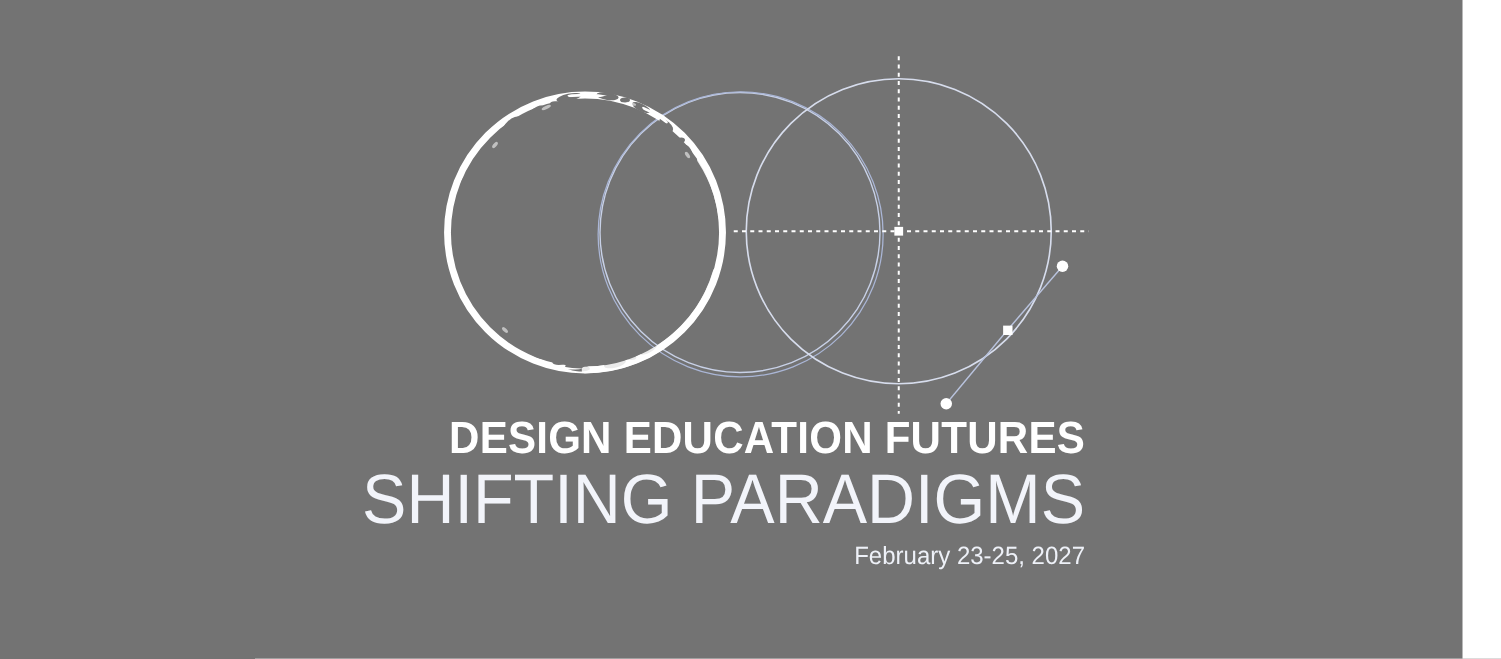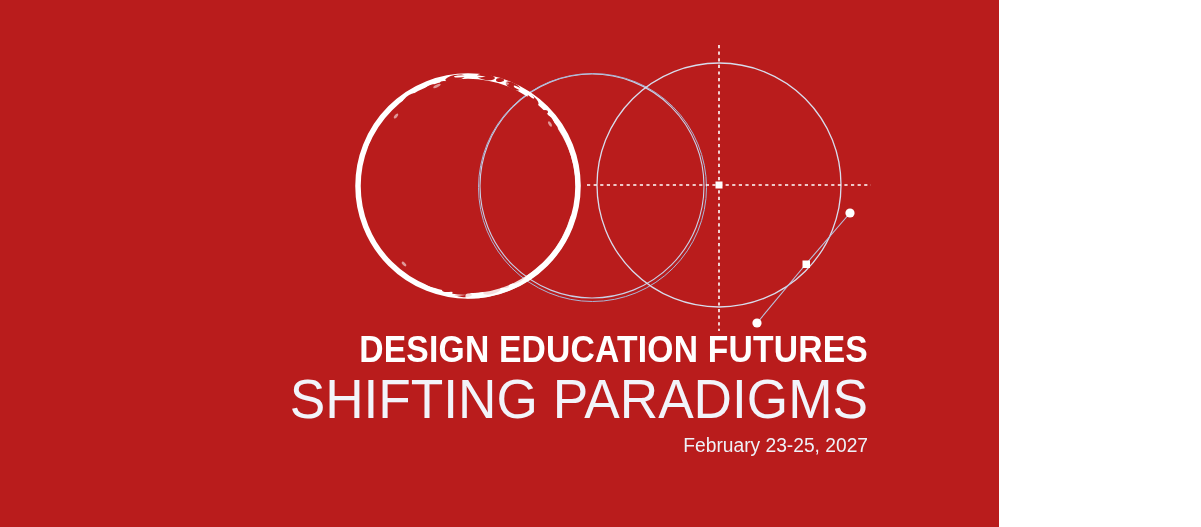--- a/index.html
+++ b/index.html
@@ -8,23 +8,23 @@
   }
   body {
     width: 1201px;
     height: 527px;
     overflow: hidden;
     font-family: "Liberation Sans", sans-serif;
   }
 
   #poster {
     position: relative;
-    width: 999px;
+    width: 1170px;
     height: 527px;
-    background: #b91c1c;
+    background: #737373;
     overflow: hidden;
   }
 
   #artwork {
     position: absolute;
     left: 0;
     top: 0;
     width: 1201px;
     height: 527px;
   }

